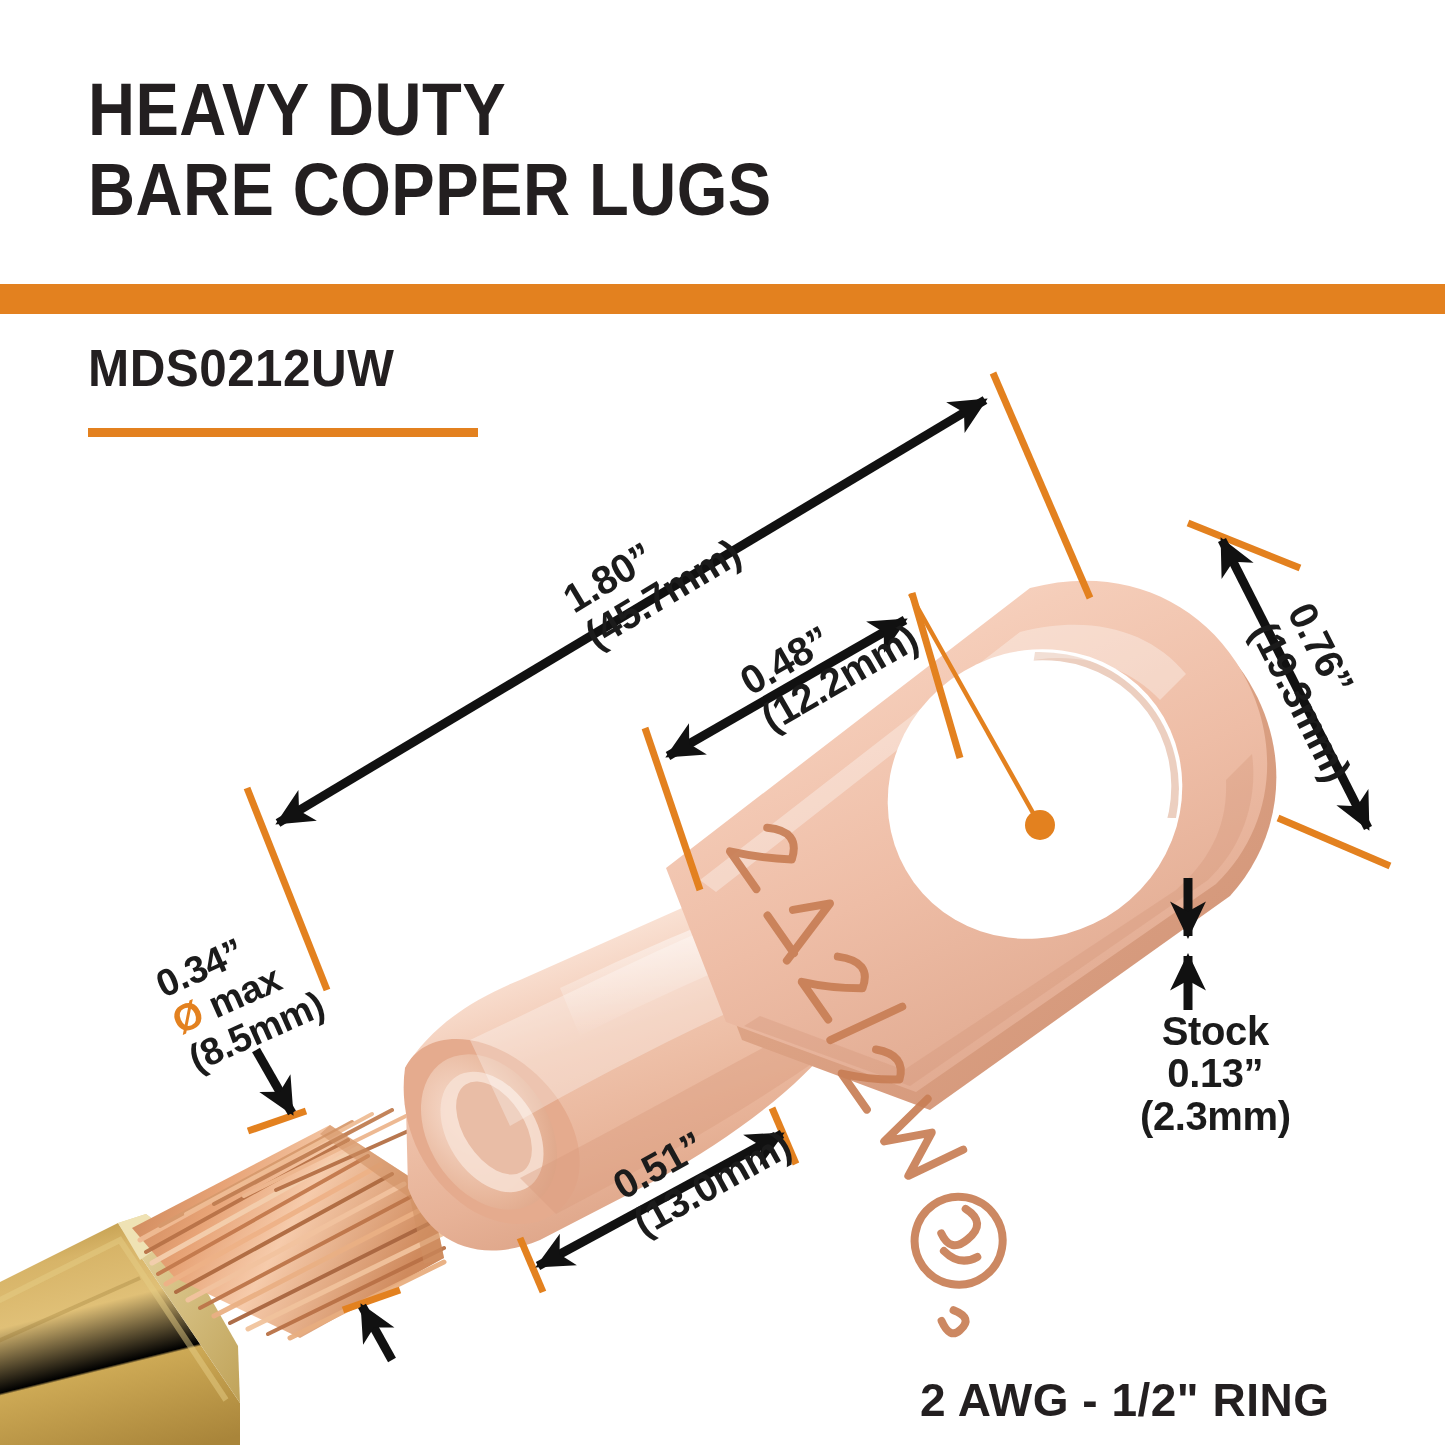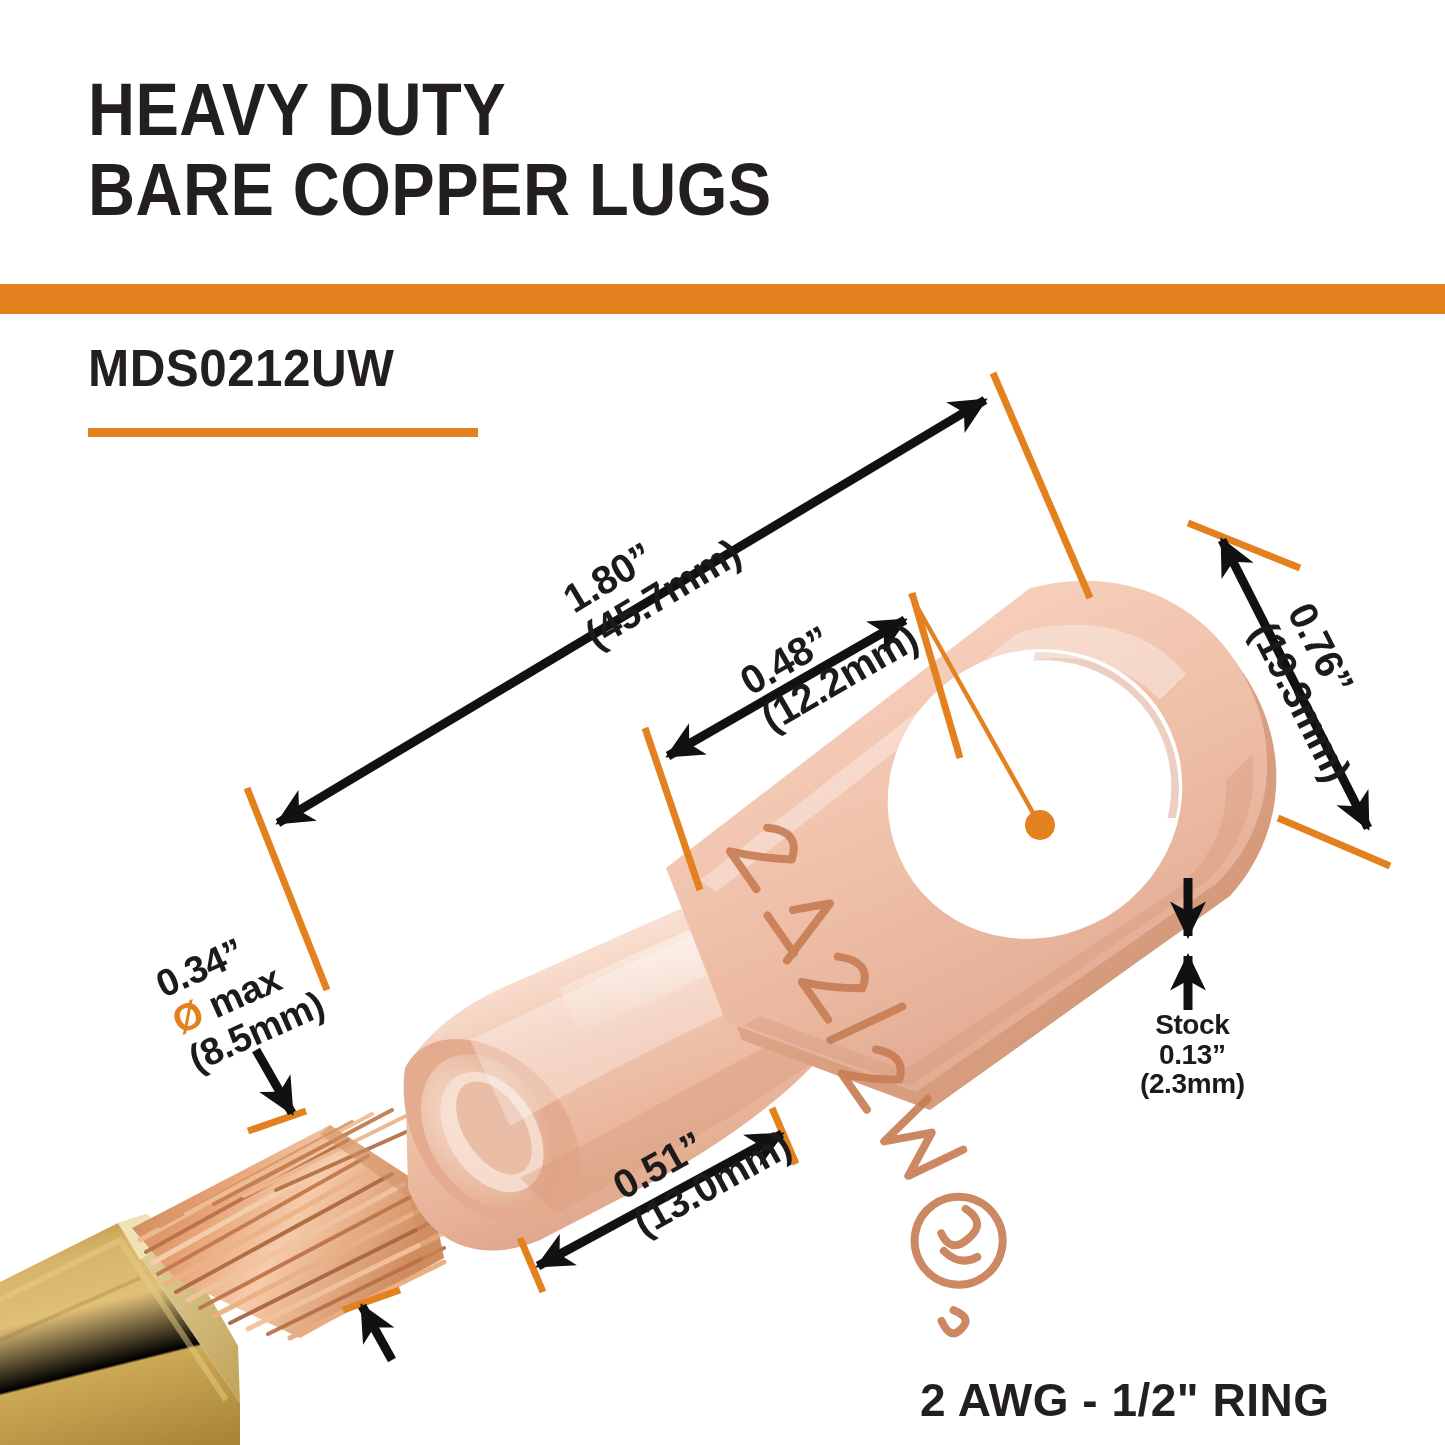--- a/index.html
+++ b/index.html
@@ -275,21 +275,21 @@
     <span class="ln">0.51”</span>
     <span class="ln">(13.0mm)</span>
   </div>
 
   <div class="dimlabel" style="left:150px;top:940px;font-size:38px;transform:rotate(-24deg);transform-origin:left top;">
     <span class="ln">0.34”</span>
     <span class="ln"><span class="phi">Ø</span>&nbsp;<span>max</span></span>
     <span class="ln">(8.5mm)</span>
   </div>
 
-  <div class="dimlabel" style="left:1140px;top:982px;font-size:28px;text-align:center;">
+  <div class="dimlabel" style="left:1140px;top:982px;font-size:40px;text-align:center;">
     <span class="ln">Stock</span>
     <span class="ln">0.13”</span>
     <span class="ln">(2.3mm)</span>
   </div>
 
   <div class="footer-cap">2 AWG - 1/2" RING</div>
 
 </div>
 
 </body></html>

